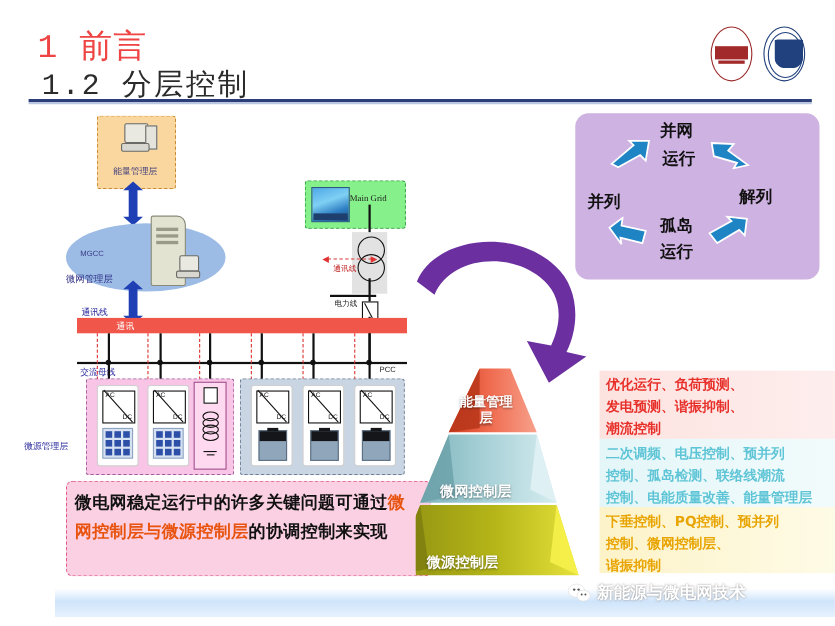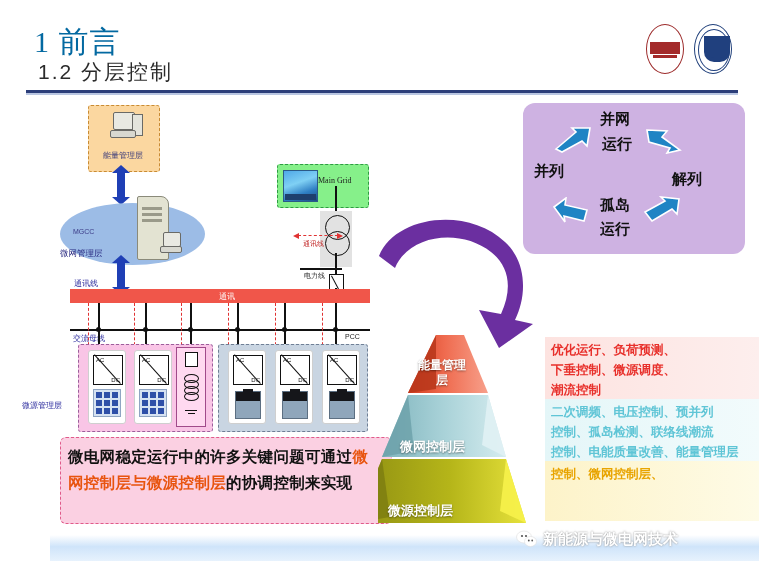--- a/index.html
+++ b/index.html
@@ -1,24 +1,24 @@
 <!DOCTYPE html>
 <html><head>
 <meta charset="utf-8">
 <style>
   html,body{margin:0;padding:0;background:#fff;}
   body{font-family:"Liberation Sans","DejaVu Sans",sans-serif;}
   #slide{position:relative;width:759px;height:569px;overflow:hidden;background:#ffffff;}
 
   
   #header{position:absolute;left:0;top:0;width:759px;height:92px;background:#ffffff;}
-  #title-main{position:absolute;left:34px;top:22px;font-size:30px;color:#0369a1;
-    font-family:Liberation Serif, serif;letter-spacing:1px;white-space:nowrap;}
-  #title-sub{position:absolute;left:38px;top:58px;font-size:21px;color:#2b2b2b;
-    font-family:Liberation Sans, sans-serif;letter-spacing:2px;white-space:nowrap;}
+  #title-main{position:absolute;left:34px;top:22px;font-size:30px;color:#ef4444;
+    font-family:Liberation Mono, monospace;letter-spacing:1px;white-space:nowrap;}
+  #title-sub{position:absolute;left:38px;top:58px;font-size:27px;color:#2b2b2b;
+    font-family:Liberation Mono, monospace;letter-spacing:2px;white-space:nowrap;}
   #rule{position:absolute;left:26px;top:90px;width:712px;height:3px;background:#2c3e7a;}
   #rule2{position:absolute;left:26px;top:93px;width:712px;height:2px;background:#b9c6e2;}
 
   .logo{position:absolute;top:22px;width:44px;height:56px;}
   #logo-red{left:644px;}
   #logo-blue{left:692px;}
   .logo .oval{position:absolute;left:2px;top:2px;width:38px;height:50px;border-radius:50%;
      box-sizing:border-box;}
   #logo-red .oval{border:1.5px solid #9c2a2a;background:#fff;}
   #logo-blue .oval{border:1.5px solid #1f3f7a;background:#fff;}
@@ -98,21 +98,21 @@
   #leg-dash::before{content:"";position:absolute;left:-5px;top:-3.5px;border-top:3.5px solid transparent;
      border-bottom:3.5px solid transparent;border-right:6px solid #e03232;}
   #leg-dash::after{content:"";position:absolute;right:-5px;top:-3.5px;border-top:3.5px solid transparent;
      border-bottom:3.5px solid transparent;border-left:6px solid #e03232;}
   #leg-dash-label{position:absolute;left:303px;top:239px;font-size:7px;color:#c02020;}
   #leg-solid{position:absolute;left:300px;top:268px;width:42px;height:1.6px;background:#111;}
   #leg-solid-label{position:absolute;left:304px;top:271px;font-size:7px;color:#222;}
 
   
   #comm-bar{position:absolute;left:70px;top:289px;width:300px;height:14px;background:#f0564a;}
-  #comm-bar-text{position:absolute;left:70px;top:291px;width:314px;text-align:center;font-size:8px;color:#fff;}
+  #comm-bar-text{position:absolute;left:70px;top:291px;width:314px;text-align:left;font-size:8px;color:#fff;padding-left:36px;}
   #comm-label{position:absolute;left:74px;top:278px;font-size:8px;color:#24249a;}
   #ac-bus{position:absolute;left:70px;top:329px;width:300px;height:1.6px;background:#111;}
   #ac-bus-label{position:absolute;left:73px;top:333px;font-size:8px;color:#24249a;}
   #pcc-label{position:absolute;left:345px;top:333px;font-size:7px;color:#222;}
 
   .busdot{position:absolute;width:5px;height:5px;border-radius:50%;background:#111;top:327px;}
 
   .dashdown{position:absolute;width:0;border-left:1.3px dashed #e03232;top:303px;height:52px;}
   .dashdown::after{content:"";position:absolute;left:-3.3px;bottom:-5px;border-left:3.5px solid transparent;
      border-right:3.5px solid transparent;border-top:5px solid #e03232;}
@@ -153,21 +153,21 @@
      color:#111;font-weight:bold;letter-spacing:0.3px;}
   #callout-text .hl{color:#e8540f;}
 
   
   #cycle-box{position:absolute;left:523px;top:103px;width:222px;height:151px;background:#ceb2e2;border-radius:12px;}
   .cyc-t{position:absolute;font-size:15px;font-weight:bold;color:#111;
      font-family:"DejaVu Sans",sans-serif;}
   #cyc-top1{left:600px;top:110px;}
   #cyc-top2{left:602px;top:135px;}
   #cyc-right{left:672px;top:170px;}
-  #cyc-left{left:534px;top:162px;}
+  #cyc-left{left:534px;top:174px;}
   #cyc-bot1{left:600px;top:196px;}
   #cyc-bot2{left:600px;top:220px;}
   .cyc-arrow{position:absolute;width:38px;height:26px;}
   .cyc-arrow svg{display:block;}
 
   
   #bigarrow{position:absolute;left:375px;top:210px;width:180px;height:140px;}
 
   
   #pyr{position:absolute;left:378px;top:333px;width:175px;height:192px;}
@@ -431,30 +431,32 @@
       <polygon points="4,126 -22,190 12,184" fill="#7e7e10" opacity=".85"></polygon>
       <polygon points="128,126 148,190 122,178" fill="#f6f04a" opacity=".95"></polygon>
     </svg>
   </div>
   <div class="pyr-lab" id="pyr-lab1">能量管理层</div>
   <div class="pyr-lab" id="pyr-lab2">微网控制层</div>
   <div class="pyr-lab" id="pyr-lab3">微源控制层</div>
 
   <div class="txtblk cn" id="tb1">
     <div>优化运行、负荷预测、</div>
-    <div>下垂控制、微源调度、</div>
+    <div>发电预测、谐振抑制、</div>
     <div>潮流控制</div>
   </div>
   <div class="txtblk cn" id="tb2">
     <div>二次调频、电压控制、预并列</div>
     <div>控制、孤岛检测、联络线潮流</div>
     <div>控制、电能质量改善、能量管理层</div>
   </div>
   <div class="txtblk cn" id="tb3">
+    <div>下垂控制、PQ控制、预并列</div>
     <div>控制、微网控制层、</div>
+    <div>谐振抑制</div>
   </div>
 
   <div id="wm">
     <div id="wm-icon">
       <svg width="21" height="18" viewBox="0 0 21 18">
         <ellipse cx="8" cy="7" rx="7.5" ry="6" fill="#fff" stroke="#ddd" stroke-width=".6"></ellipse>
         <ellipse cx="14.5" cy="11.5" rx="6" ry="5" fill="#fff" stroke="#ddd" stroke-width=".6"></ellipse>
         <circle cx="6" cy="6" r="1.1" fill="#555"></circle>
           <circle cx="10" cy="6" r="1.1" fill="#555"></circle>
         <circle cx="12.8" cy="10.5" r=".9" fill="#555"></circle>

